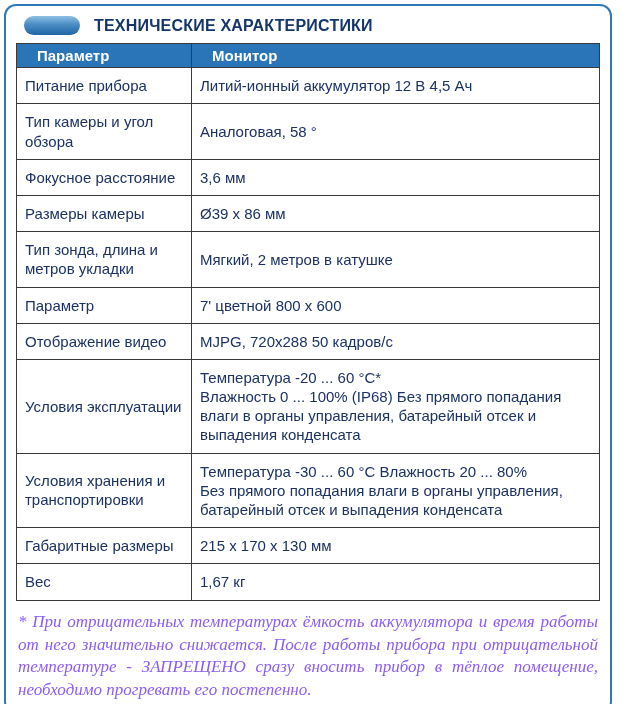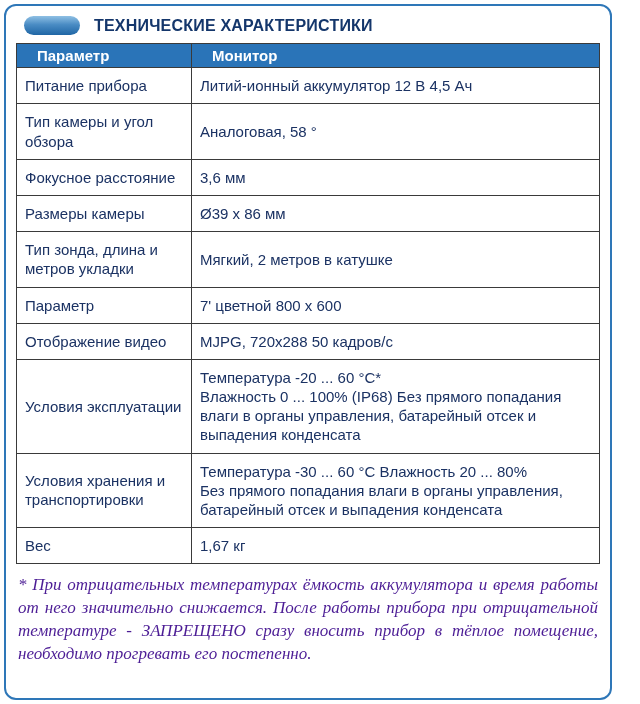--- a/index.html
+++ b/index.html
@@ -64,21 +64,21 @@
   td.value {
     white-space: pre-line;
     margin-top: 29px;
   }
   .footnote {
     margin: 10px 2px 0 2px;
     font-family: "Liberation Serif", serif;
     font-style: italic;
     font-size: 17px;
     line-height: 1.35;
-    color: #4c1d95;
+    color: #8b5cf6;
     text-align: justify;
   }
 </style>
 </head>
 <body>
 
 <div class="page">
 
   <div class="header">
     <span class="pill"></span>
@@ -125,20 +125,24 @@
         <td class="param">Условия эксплуатации</td>
         <td class="value">Температура -20 ... 60 °С*
 Влажность 0 ... 100% (IP68) Без прямого попадания влаги в органы управления, батарейный отсек и выпадения конденсата</td>
       </tr>
       <tr>
         <td class="param">Условия хранения и транспортировки</td>
         <td class="value">Температура -30 ... 60 °С  Влажность 20 ... 80%
 Без прямого попадания влаги в органы управления, батарейный отсек и выпадения конденсата</td>
       </tr>
       <tr>
+        <td class="param">Габаритные размеры</td>
+        <td class="value">215 х 170 х 130 мм</td>
+      </tr>
+      <tr>
         <td class="param">Вес</td>
         <td class="value">1,67 кг</td>
       </tr>
     </tbody>
   </table>
 
   <p class="footnote">* При отрицательных температурах ёмкость аккумулятора и время работы от него значительно снижается. После работы прибора при отрицательной температуре - ЗАПРЕЩЕНО сразу вносить прибор в тёплое помещение, необходимо прогревать его постепенно.</p>
 
 </div>
 

